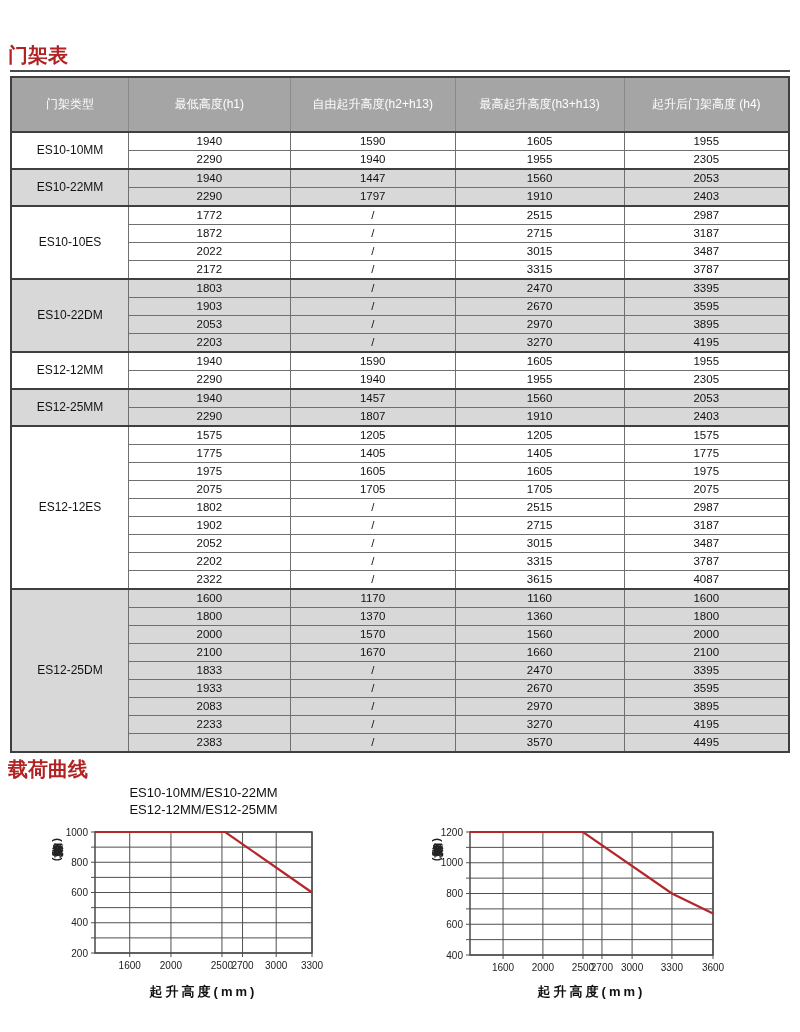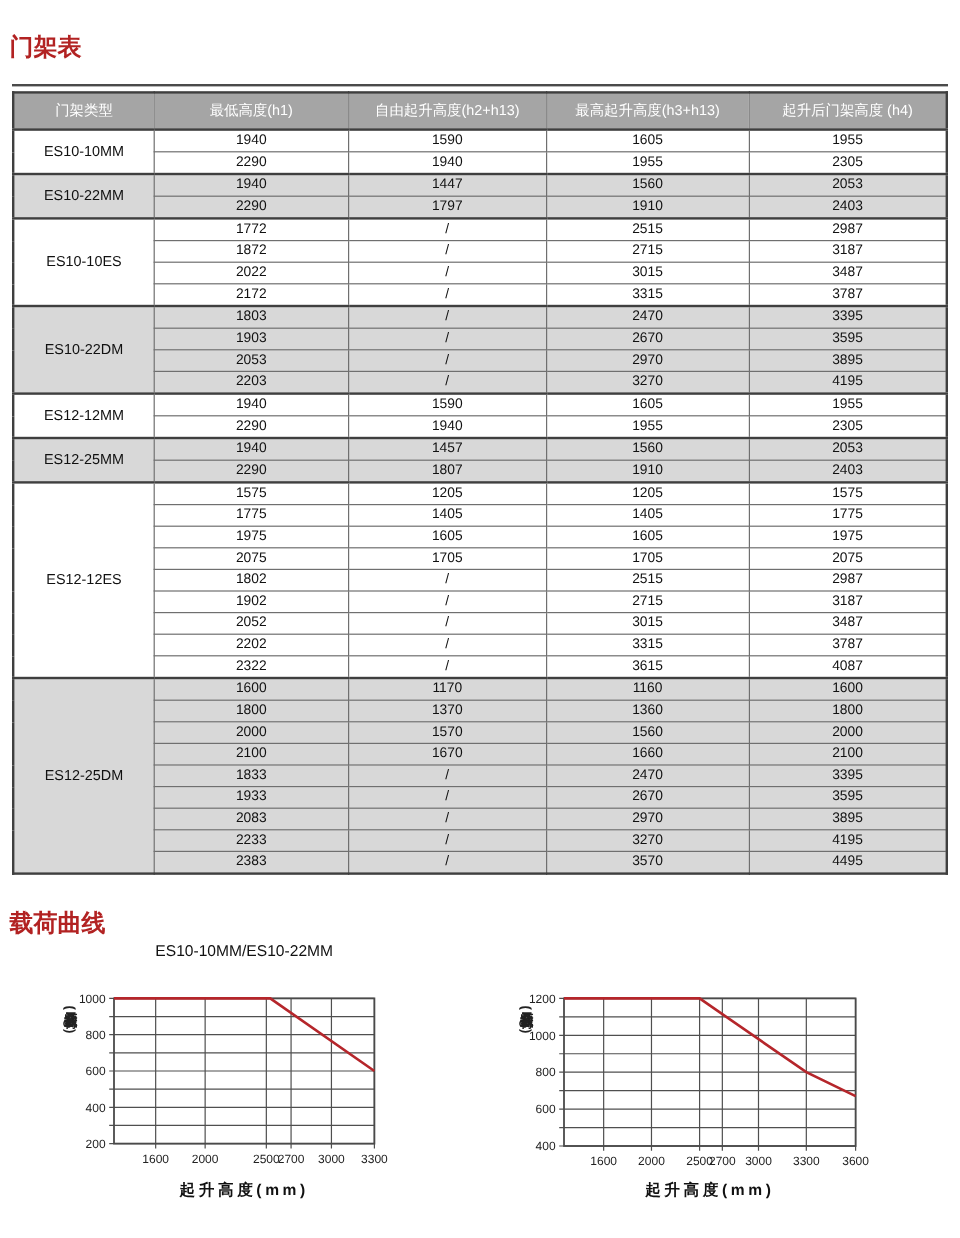--- a/index.html
+++ b/index.html
@@ -1,25 +1,25 @@
 <!DOCTYPE html>
 <html><head>
 <meta charset="utf-8">
 <style>
   html,body{margin:0;padding:0;background:#fff;}
   #page{position:relative;width:800px;height:1032px;background:#fff;
         font-family:"Liberation Sans","DejaVu Sans",sans-serif;overflow:hidden;}
   .sec-title{position:absolute;left:8px;font-size:20px;font-weight:bold;color:#b22222;margin:0;}
-  #title-mast{top:26px;font-family:Liberation Mono, monospace;}
+  #title-mast{top:42px;font-family:Liberation Mono, monospace;}
   #title-curves{top:740px;margin-top:16px;}
   #top-rule{position:absolute;left:10px;top:70px;width:780px;height:2px;background:#4a4a4a;}
   #mast-table{position:absolute;left:10px;top:76px;width:780px;
               border-collapse:collapse;table-layout:fixed;border:2px solid #3f3f3f;}
   #mast-table th{background:#a5a5a5;color:#fff;font-weight:normal;font-size:12px;height:21px;
-                 border:1px solid #8a8a8a;border-bottom:2px solid #3f3f3f;padding:4px;}
+                 border:1px solid #8a8a8a;border-bottom:2px solid #3f3f3f;padding:16px;}
   #mast-table td{height:17px;padding:0;text-align:center;font-size:11.5px;color:#111;
                  border:1px solid #6f6f6f;background:#fff;line-height:17px;}
   #mast-table td.model-cell{font-size:12px;}
   #mast-table tr.shaded td{background:#d8d8d8;}
   #mast-table tr.group-start td{border-top:2px solid #3f3f3f;}
   .chart{position:absolute;width:330px;height:238px;}
   #chart0{left:40px;top:782px;}
   #chart1{left:420px;top:782px;}
   .chart svg{position:absolute;left:0;top:0;}
   .chart-title{position:absolute;top:2px;text-align:center;font-size:13px;color:#111;line-height:17px;}
@@ -267,20 +267,21 @@
           <td>4495</td>
         </tr>
       </tbody>
   </table>
 
   <h1 class="sec-title" id="title-curves">载荷曲线</h1>
 
   <div class="chart" id="chart0">
       <div class="chart-title" style="left: 55px; width: 217px;">
         <div>ES10-10MM/ES10-22MM</div>
+        <div>ES12-12MM/ES12-25MM</div>
       </div>
       <div class="chart-ylabel">额定载荷(kg)</div>
       <svg width="330" height="196" viewBox="0 0 330 196">
         <line x1="55" y1="171" x2="272" y2="171" stroke="#4f4f4f" stroke-width="1"></line>
         <line x1="51" y1="171" x2="55" y2="171" stroke="#4f4f4f" stroke-width="1"></line>
         <line x1="55" y1="155.875" x2="272" y2="155.875" stroke="#4f4f4f" stroke-width="1"></line>
         <line x1="51" y1="155.875" x2="55" y2="155.875" stroke="#4f4f4f" stroke-width="1"></line>
         <line x1="55" y1="140.75" x2="272" y2="140.75" stroke="#4f4f4f" stroke-width="1"></line>
         <line x1="51" y1="140.75" x2="55" y2="140.75" stroke="#4f4f4f" stroke-width="1"></line>
         <line x1="55" y1="125.625" x2="272" y2="125.625" stroke="#4f4f4f" stroke-width="1"></line>

